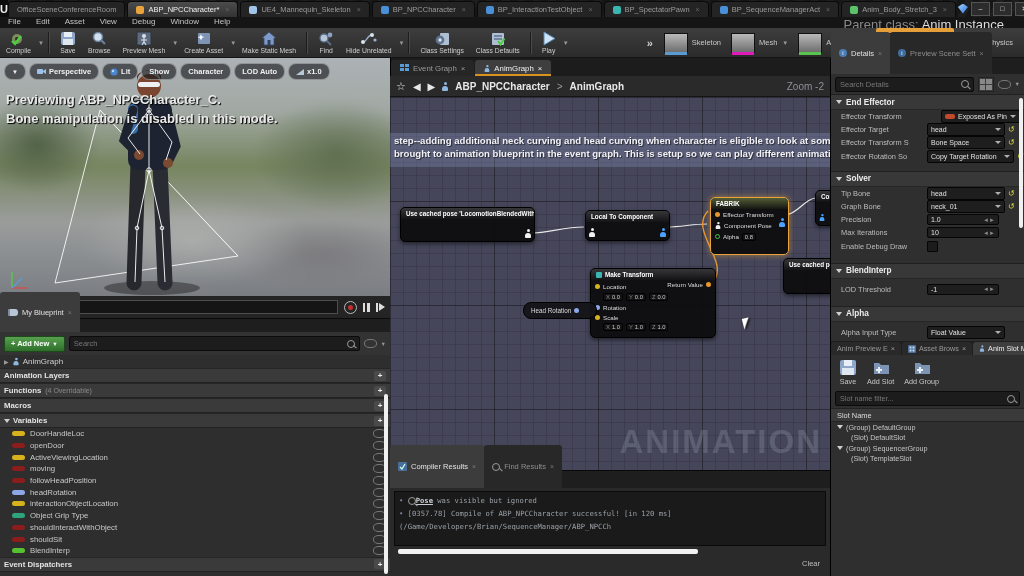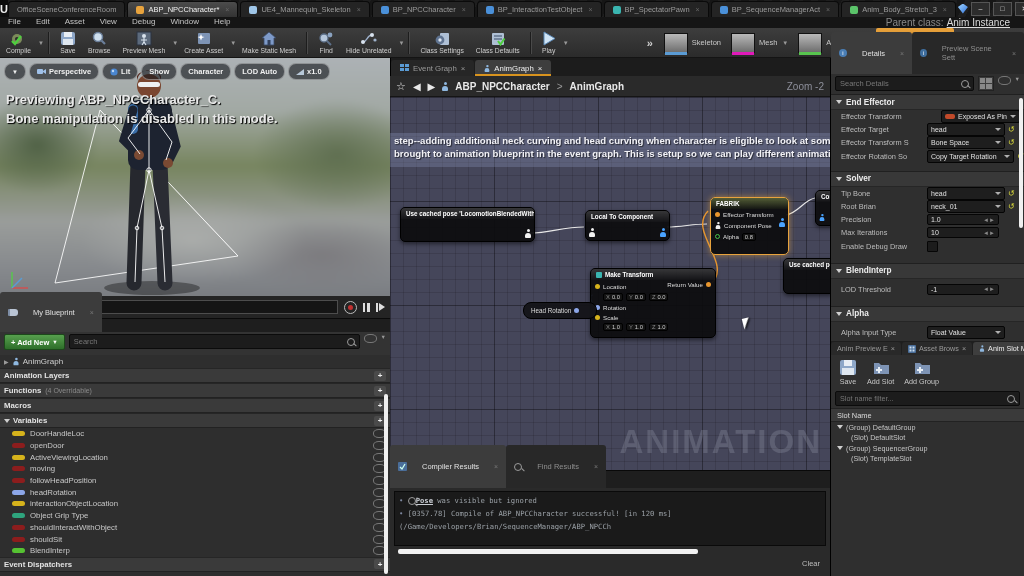--- a/index.html
+++ b/index.html
@@ -23,21 +23,21 @@
   .winctl{margin-left:auto;display:flex;align-items:center;gap:3px;padding-right:4px;height:17px;}
   .gem{width:10px;height:10px;background:linear-gradient(135deg,#9fd4ff,#2d6fd9);
       clip-path:polygon(50% 0,100% 35%,50% 100%,0 35%);}
   .wbtn{width:17px;height:12px;background:#2c2c2c;border:1px solid #555;color:#ddd;
       font-size:7px;display:flex;align-items:center;justify-content:center;}
 
   
   .menubar{left:0;top:17px;width:1024px;height:11px;background:#151515;display:flex;align-items:flex-start;
       padding-left:8px;box-sizing:border-box;}
   .menu-item{font-size:8px;color:#c4c4c4;margin-right:15px;}
-  .parentcls{margin-left:auto;padding-right:14px;font-size:10px;color:#8a8a8a;}
+  .parentcls{margin-left:auto;padding-right:20px;font-size:13px;color:#8a8a8a;}
   .parentcls b{color:#dcdcdc;font-weight:normal;text-decoration:underline;margin-left:3px;}
 
   
   .toolbar{left:0;top:28px;width:1024px;height:30px;background:linear-gradient(#3d3d3d,#2b2b2b);
       border-bottom:1px solid #141414;display:flex;align-items:center;box-sizing:border-box;}
   .tbtn{display:flex;flex-direction:column;align-items:center;justify-content:center;height:30px;
       padding:0 6px;font-size:6.8px;color:#cfcfcf;white-space:nowrap;gap:1px;}
   .tbtn svg{display:block;}
   .tsep{width:1px;height:22px;background:#1d1d1d;border-right:1px solid #4a4a4a;margin:0 4px;}
   .tdrop{color:#999;font-size:6px;align-self:center;margin-left:1px;}
@@ -72,26 +72,26 @@
   .pause{display:flex;gap:2px;}
   .pause i{width:2.5px;height:9px;background:#ddd;}
   .step{display:flex;align-items:center;gap:1px;}
   .step i{width:2.5px;height:9px;background:#ddd;}
   .step b{width:0;height:0;border-left:6px solid #ddd;border-top:4.5px solid transparent;border-bottom:4.5px solid transparent;}
   .gizmo{position:absolute;left:8px;bottom:26px;}
 
   
   .mybp{left:0;top:318px;width:390px;height:258px;background:#2e2e2e;border-top:1px solid #0a0a0a;}
   .panel-tabstrip{height:13px;background:#1e1e1e;display:flex;align-items:flex-end;}
-  .ptab{height:12px;display:flex;align-items:center;gap:15px;padding:14px 8px;background:#3c3c3c;
+  .ptab{height:12px;display:flex;align-items:center;gap:4px;padding:14px 8px;background:#3c3c3c;
       border-radius:3px 3px 0 0;font-size:7.5px;color:#e0e0e0;}
   .ptab.dim{background:#282828;color:#8e8e8e;}
   .ptab .tx{color:#777;font-size:7px;}
   .bookico{width:8px;height:7px;background:#b9c4d4;border-radius:1px 3px 3px 1px;border-left:2px solid #7e8ea6;}
-  .addrow{height:19px;display:flex;gap:4px;padding:2px 4px;background:#333;}
+  .addrow{height:19px;display:flex;align-items:center;gap:4px;padding:2px 4px;background:#333;}
   .addnew{height:14px;display:flex;align-items:center;gap:3px;background:linear-gradient(#57a04e,#2e6e2a);
       border:1px solid #1c4a1a;border-radius:2px;color:#fff;font-size:7.5px;font-weight:bold;padding:0 6px;}
   .searchbox{flex:1;height:13px;background:#1c1c1c;border:1px solid #0b0b0b;border-radius:2px;
       display:flex;align-items:center;padding:0 4px;color:#777;font-size:7.5px;}
   .mag{width:6px;height:6px;border:1.2px solid #9a9a9a;border-radius:50%;position:relative;flex:none;}
   .mag::after{content:"";position:absolute;width:3.5px;height:1.2px;background:#9a9a9a;
       transform:rotate(45deg);right:-3px;bottom:-1px;}
   .treerow{height:13px;display:flex;align-items:center;gap:4px;padding:0 4px;font-size:8px;color:#cfcfcf;}
   .sechead{height:13px;display:flex;align-items:center;background:#3a3a3a;border-top:1px solid #262626;
       border-bottom:1px solid #222;padding:0 4px;font-size:7.8px;font-weight:bold;color:#e2e2e2;}
@@ -800,21 +800,21 @@
       </div>
     <div class="drow">
         <span class="dlabel">Tip Bone</span>
         <span class="ddl" style="width:70px">
           <span>head</span>
           <span class="car"></span>
         </span>
         <span class="reset">↺</span>
       </div>
     <div class="drow">
-        <span class="dlabel">Root Brian</span>
+        <span class="dlabel">Graph Bone</span>
         <span class="ddl" style="width:70px">
           <span>neck_01</span>
           <span class="car"></span>
         </span>
         <span class="reset">↺</span>
       </div>
     <div class="drow">
         <span class="dlabel">Precision</span>
         <span class="numf">
           <span>1.0</span>

